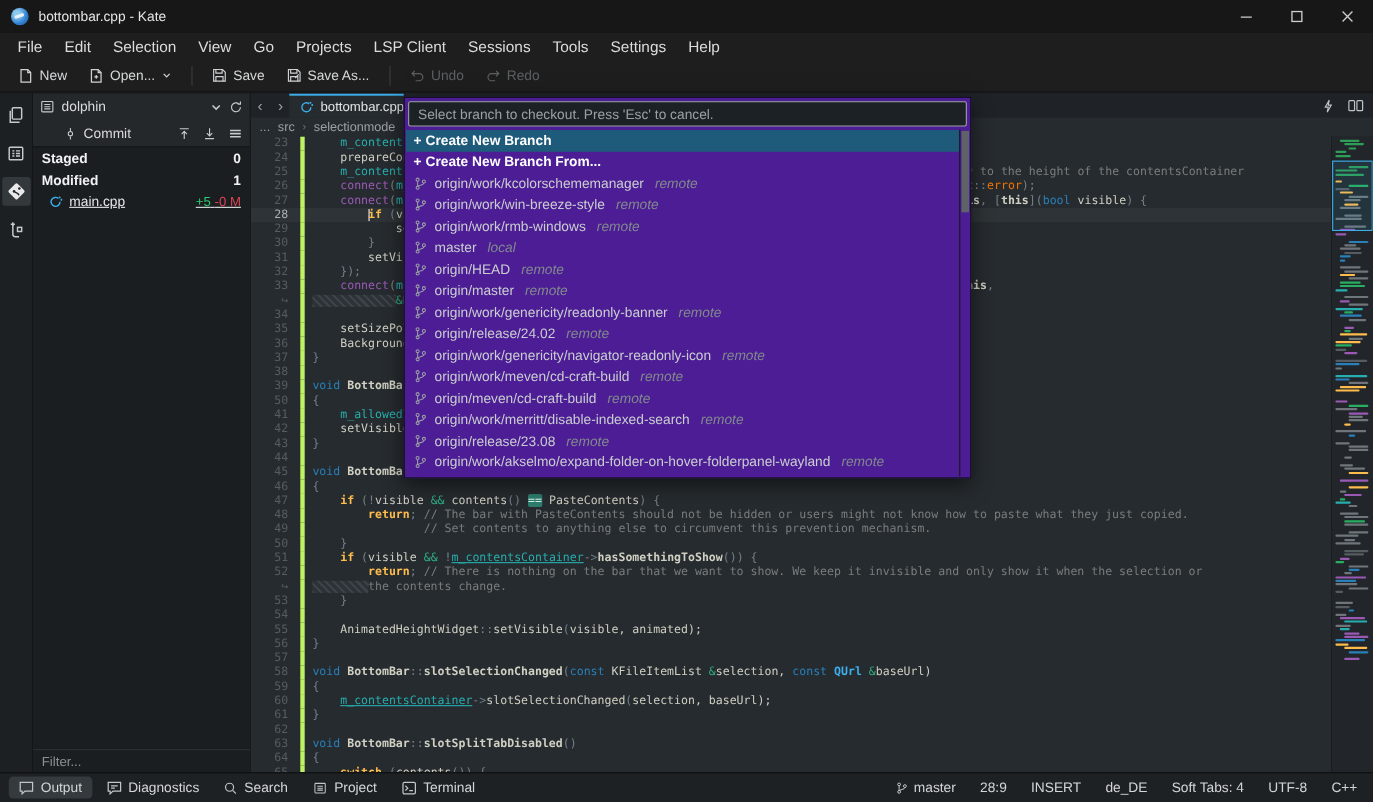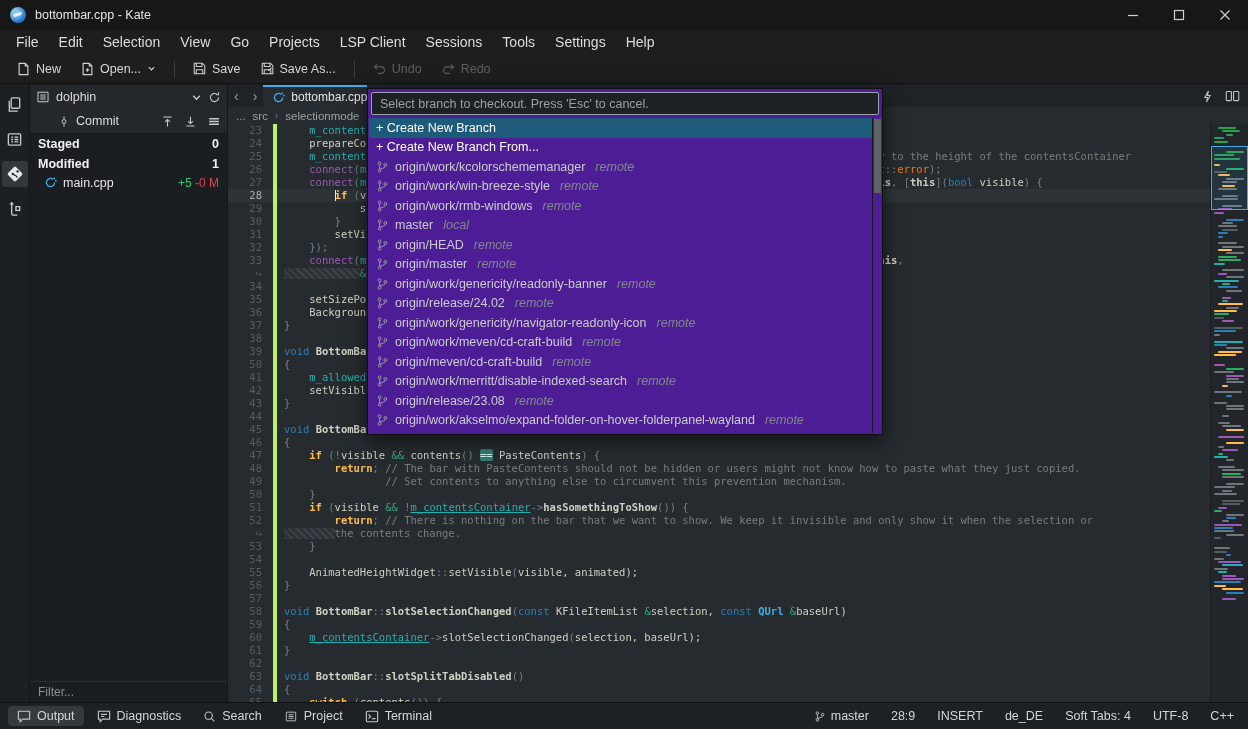--- a/index.html
+++ b/index.html
@@ -39,21 +39,21 @@
   
   .project { width:198px; background:#24282b; border-right:1px solid #131517; display:flex; flex-direction:column; position:relative; }
   .proj-header { height:24px; display:flex; align-items:center; padding:0 6px; gap:6px; color:#d8dadb; font-size:12.5px; }
   .proj-header svg { stroke:#c6cacc; fill:none; stroke-width:1.3; }
   .proj-toolbar { height:24px; display:flex; align-items:center; padding:0 6px; gap:10px; color:#d8dadb; font-size:12.5px; }
   .proj-toolbar svg { stroke:#c6cacc; fill:none; stroke-width:1.3; }
   .commit-btn { display:flex; align-items:center; gap:6px; margin-left:22px; }
   .proj-spacer { flex:1; }
   .git-stats { background:#1b1e20; border-top:1px solid #131517; }
   .stat-row { display:flex; justify-content:space-between; padding:3px 8px; color:#f0f1f2; font-size:12.5px; font-weight:bold; }
-  .file-row { display:flex; align-items:flex-start; gap:6px; padding:2px 8px 3px 14px; font-size:12.5px; color:#e4e6e7; }
+  .file-row { display:flex; align-items:flex-end; gap:6px; padding:2px 8px 3px 14px; font-size:12.5px; color:#e4e6e7;text-decoration:underline; }
   .file-diff { margin-left:auto; font-size:12px; }
   .diff-add { color:#2ecc71; } .diff-del { color:#da4453; }
   .proj-fill { flex:1; background:#1b1e20; }
   .filter-box { height:21px; background:#1b1e20; border-top:1px solid #2c3033; display:flex; align-items:center; }
   .filter-box input { background:transparent; border:none; outline:none; color:#8b9093; font-size:12px; padding:0 8px; width:100%; font-family:"Liberation Sans",sans-serif; }
   .filter-box input::placeholder { color:#8b9093; }
 
   
   .editor { flex:1; position:relative; background:#262b2f; overflow:hidden; }
   .tabbar { height:22px; background:#1f2327; display:flex; align-items:stretch; }
@@ -87,21 +87,21 @@
   .mini-bar { height:2px; margin-bottom:1.4px; border-radius:1px; }
   .mini-viewport { position:absolute; left:0; right:0; top:22px; height:64px; border:1px solid #3daee9; background:rgba(61,174,233,.10); }
 
   
   .popup { position:absolute; left:367px; top:88px; width:516px; height:347px; background:#4c1d95; border:1px solid #0e1012; box-shadow:0 6px 18px rgba(0,0,0,.55); z-index:40; }
   .popup-input-wrap { padding:3px; }
   .popup-input { width:100%; height:23px; background:#1c2125; border:1px solid #9aa2a6; border-radius:2px; color:#c6cbce; font-size:12.5px; padding:0 8px; outline:none; font-family:"Liberation Sans",sans-serif; }
   .popup-input::placeholder { color:#9aa1a5; }
   .popup-list { position:absolute; top:29px; left:1px; right:10px; bottom:1px; overflow:hidden; }
   .popup-item { height:19.5px; display:flex; align-items:center; padding-left:7px; gap:6px; font-size:12.5px; color:#c9cdcf; }
-  .popup-item.action { font-weight:normal; color:#fdfdfd; }
+  .popup-item.action { font-weight:bold; color:#fdfdfd; }
   .popup-item.selected { background:#1e5b7a; }
   .popup-item svg { flex:none; stroke:#9aa0a4; fill:none; stroke-width:1.2; }
   .popup-item .tag { font-style:italic; color:#82898d; margin-left:4px; }
   .popup-scroll { position:absolute; top:29px; right:1px; width:9px; bottom:1px; border-left:1px solid #15181a; }
   .popup-thumb { position:absolute; top:1px; left:1px; width:7px; height:74px; background:#5d6367; }
 
   
   .panelbar { position:absolute; left:0; right:0; bottom:0; height:27px; background:#1e2124; border-top:1px solid #0e0f10; display:flex; align-items:center; padding:0 8px; gap:4px; }
   .view-btn { display:flex; align-items:center; gap:6px; color:#d3d6d7; font-size:12.5px; padding:3px 9px; border-radius:4px; }
   .view-btn.active { background:#343a3e; }

